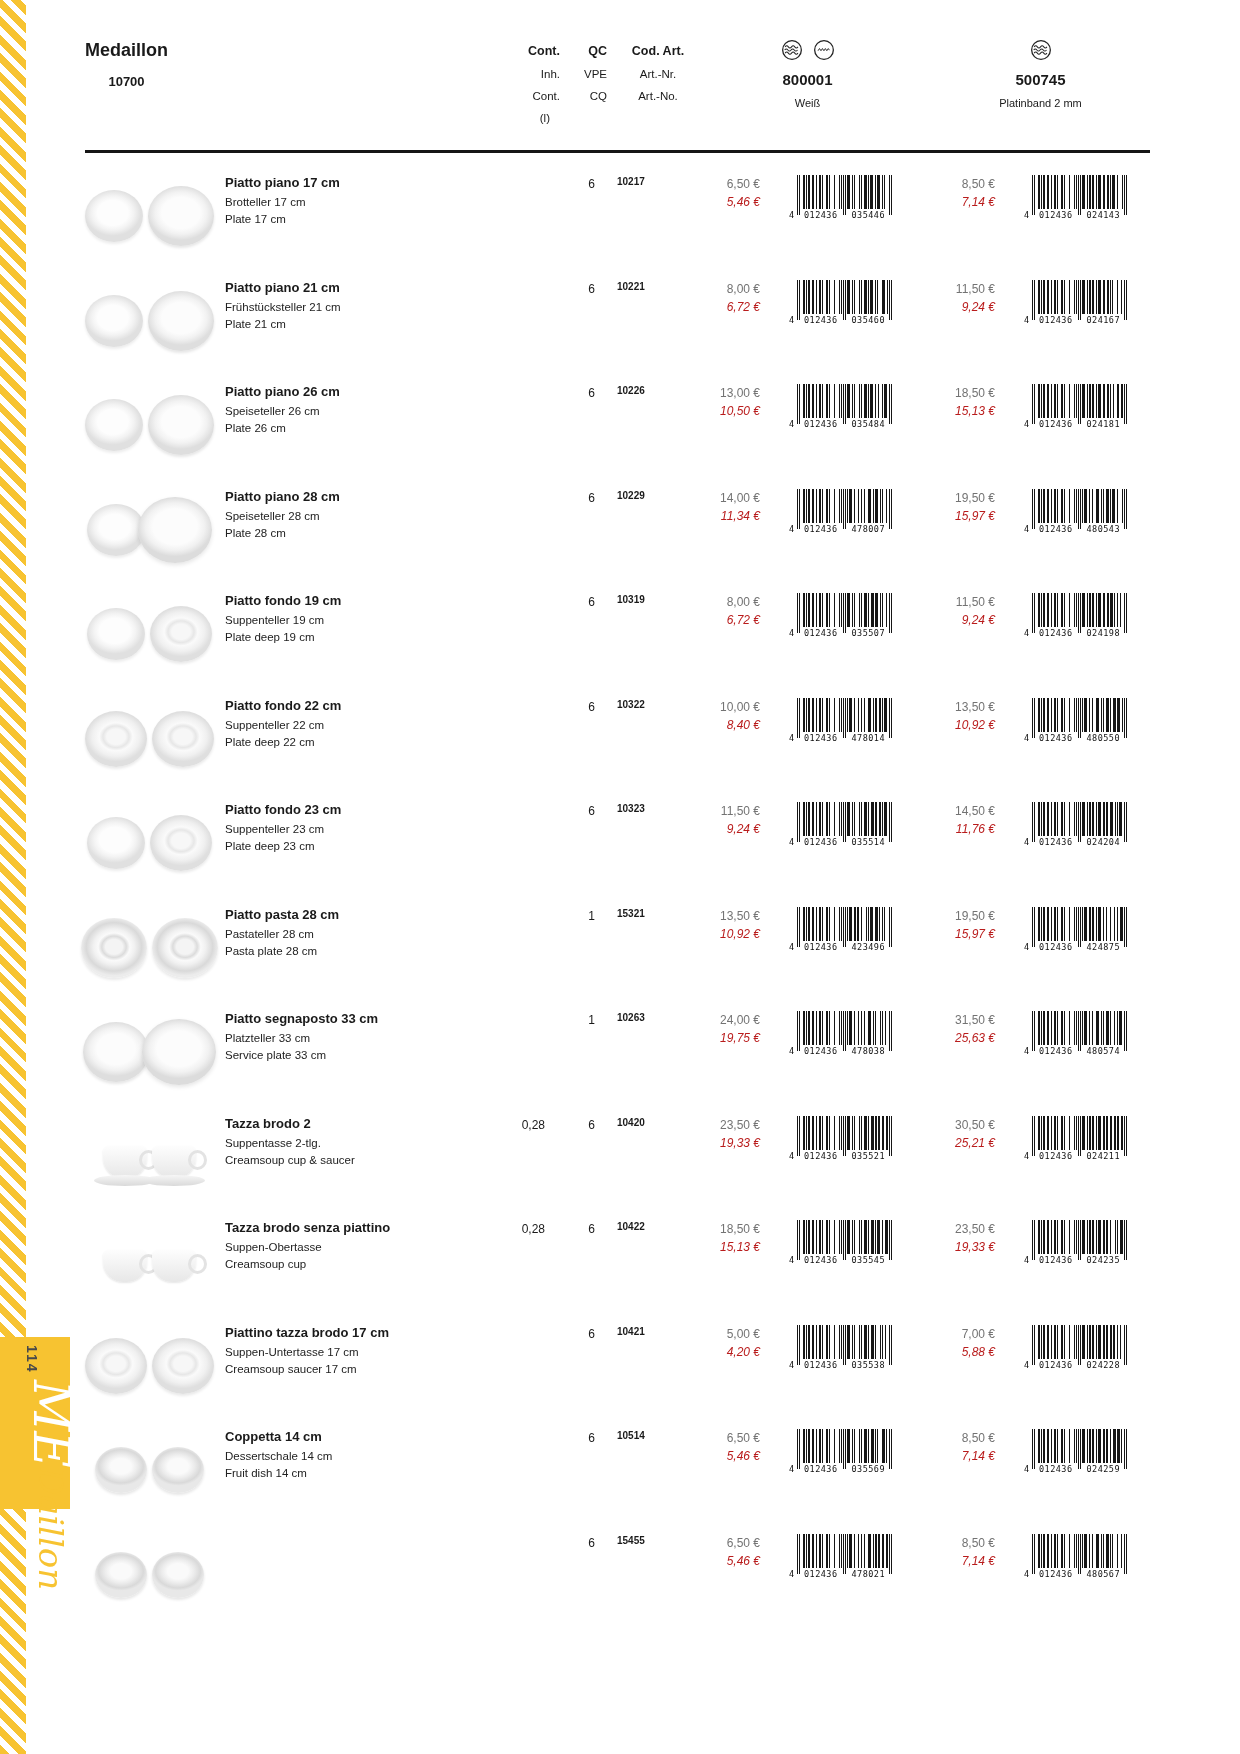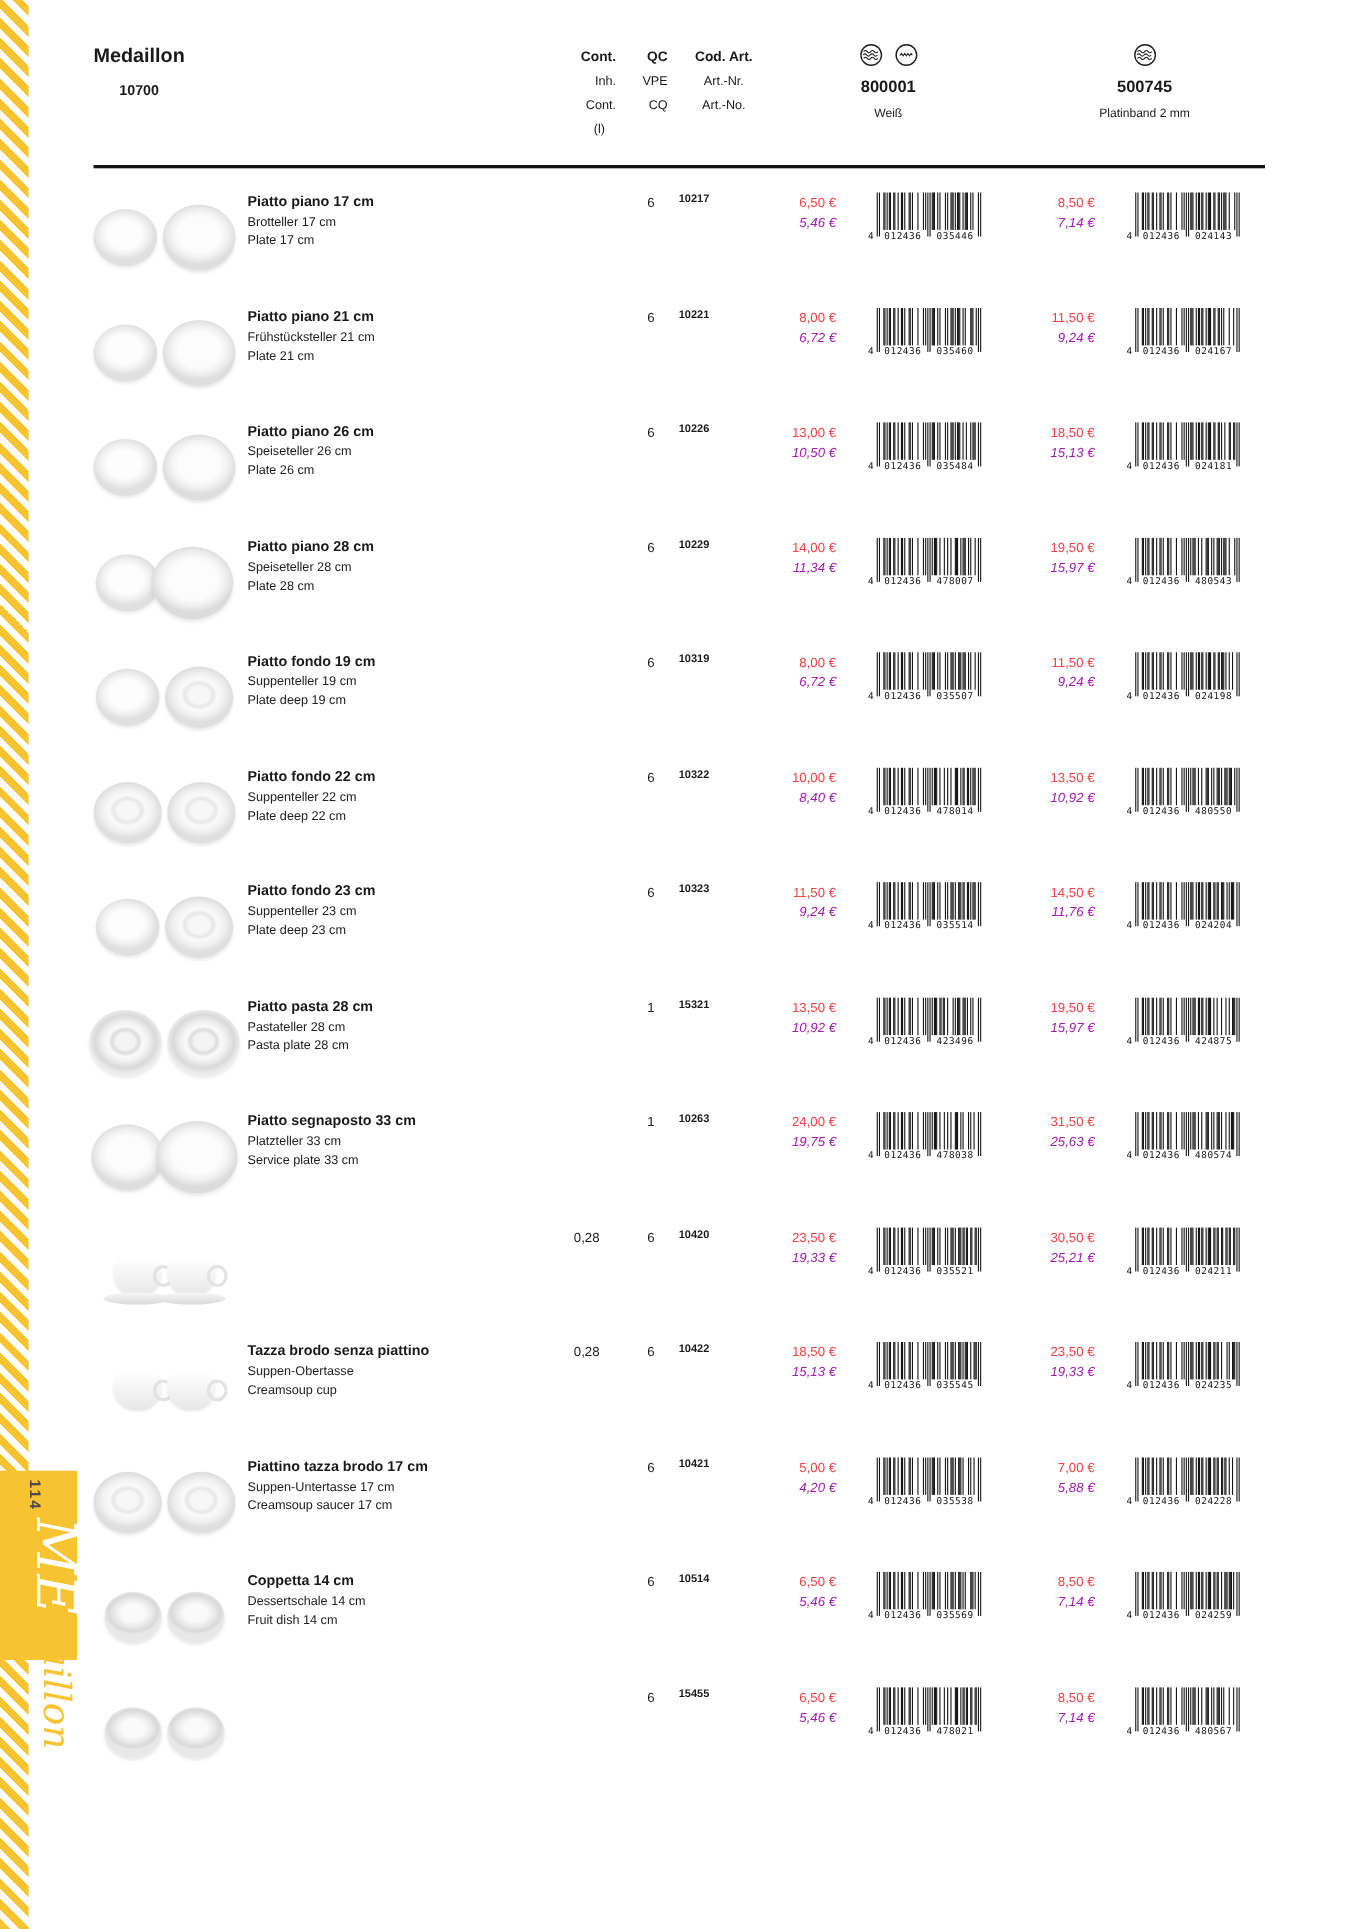--- a/index.html
+++ b/index.html
@@ -42,22 +42,22 @@
   .thumbs{position:absolute;left:0;top:2px;width:148px;height:92px;
     display:flex;align-items:center;justify-content:center;gap:5px;}
   .desc{position:absolute;left:150px;top:7px;width:233px;}
   .pname{font-size:13px;font-weight:bold;margin-bottom:4px;}
   .psub{font-size:11.5px;color:#222;line-height:1.5;}
   .cont{position:absolute;left:382px;top:9px;width:88px;text-align:right;font-size:12px;}
   .qc{position:absolute;left:487px;top:9px;width:33px;text-align:right;font-size:12px;}
   .art{position:absolute;left:542px;top:8px;width:70px;font-size:10px;font-weight:bold;}
   .pr{position:absolute;top:9px;width:73px;text-align:right;}
   .pr1{left:612px;} .pr2{left:847px;}
-  .p{font-size:12px;color:#ef4444;}
-  .pd{font-size:12px;margin-top:4px;color:#a21caf;font-style:italic;}
+  .p{font-size:12px;color:#737373;}
+  .pd{font-size:12px;margin-top:4px;color:#b91c1c;font-style:italic;}
   .bc{position:absolute;top:7px;width:95px;}
   .bc1{left:722px;} .bc2{left:957px;}
   .bars{display:flex;align-items:flex-start;height:40px;}
   .bars .m{width:1px;height:34px;}
   .bars .b{background:#161616;}
   .bars .g{height:40px;}
   .bnum{display:flex;margin-top:-5px;font-family:"DejaVu Sans Mono",monospace;
     font-size:8.5px;color:#111;position:relative;}
   .bnum .d0{position:absolute;left:-8px;bottom:0;}
   .bnum .grp{flex:1;text-align:center;letter-spacing:0.5px;}
@@ -2229,20 +2229,25 @@
           <span class="grp">480574</span>
         </div>
       </div>
   </div>
 
   <div class="row">
     <div class="thumbs">
         <div class="thumb t-cup-saucer"></div>
         <div class="thumb t-cup-saucer"></div>
       </div>
+    <div class="desc">
+      <div class="pname">Tazza brodo 2</div>
+      <div class="psub">Suppentasse 2-tlg.</div>
+      <div class="psub">Creamsoup cup &amp; saucer</div>
+    </div>
     <div class="cont">0,28</div>
     <div class="qc">6</div>
     <div class="art">10420</div>
     <div class="pr pr1">
       <div class="p">23,50 €</div>
       <div class="pd">19,33 €</div>
     </div>
     <div class="bc bc1">
         <div class="bars">
           <span class="m b g"></span>

